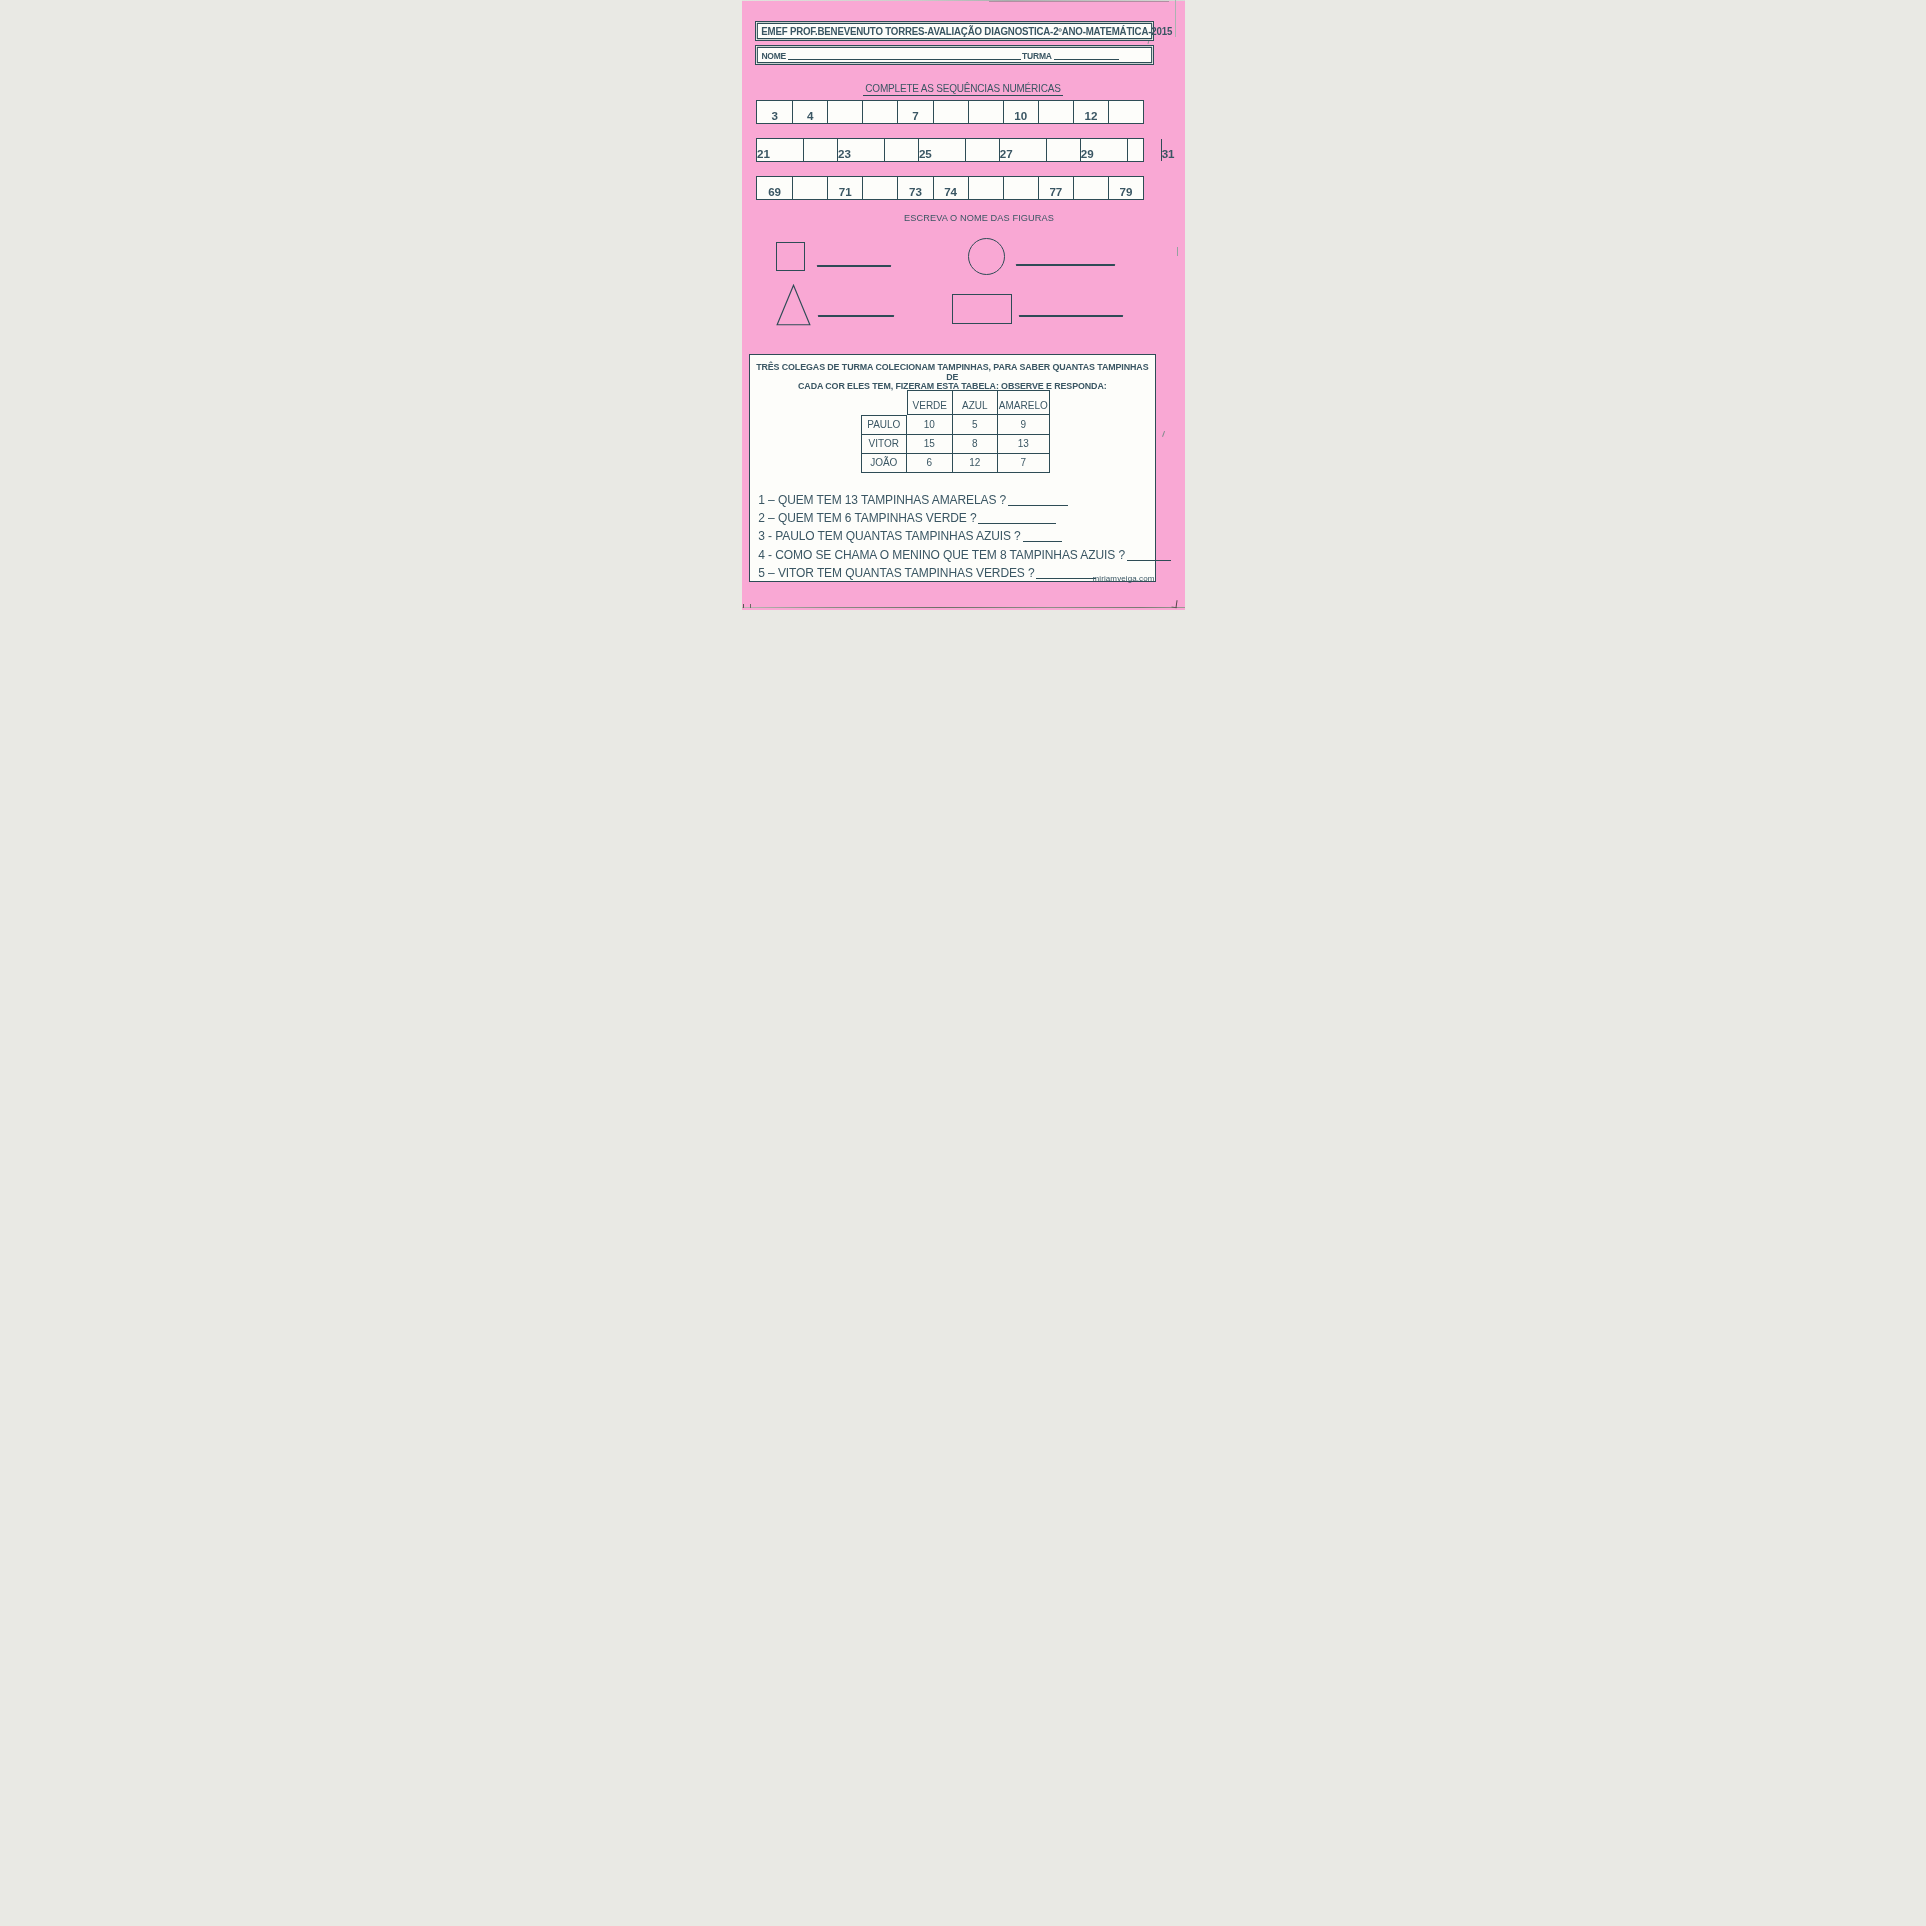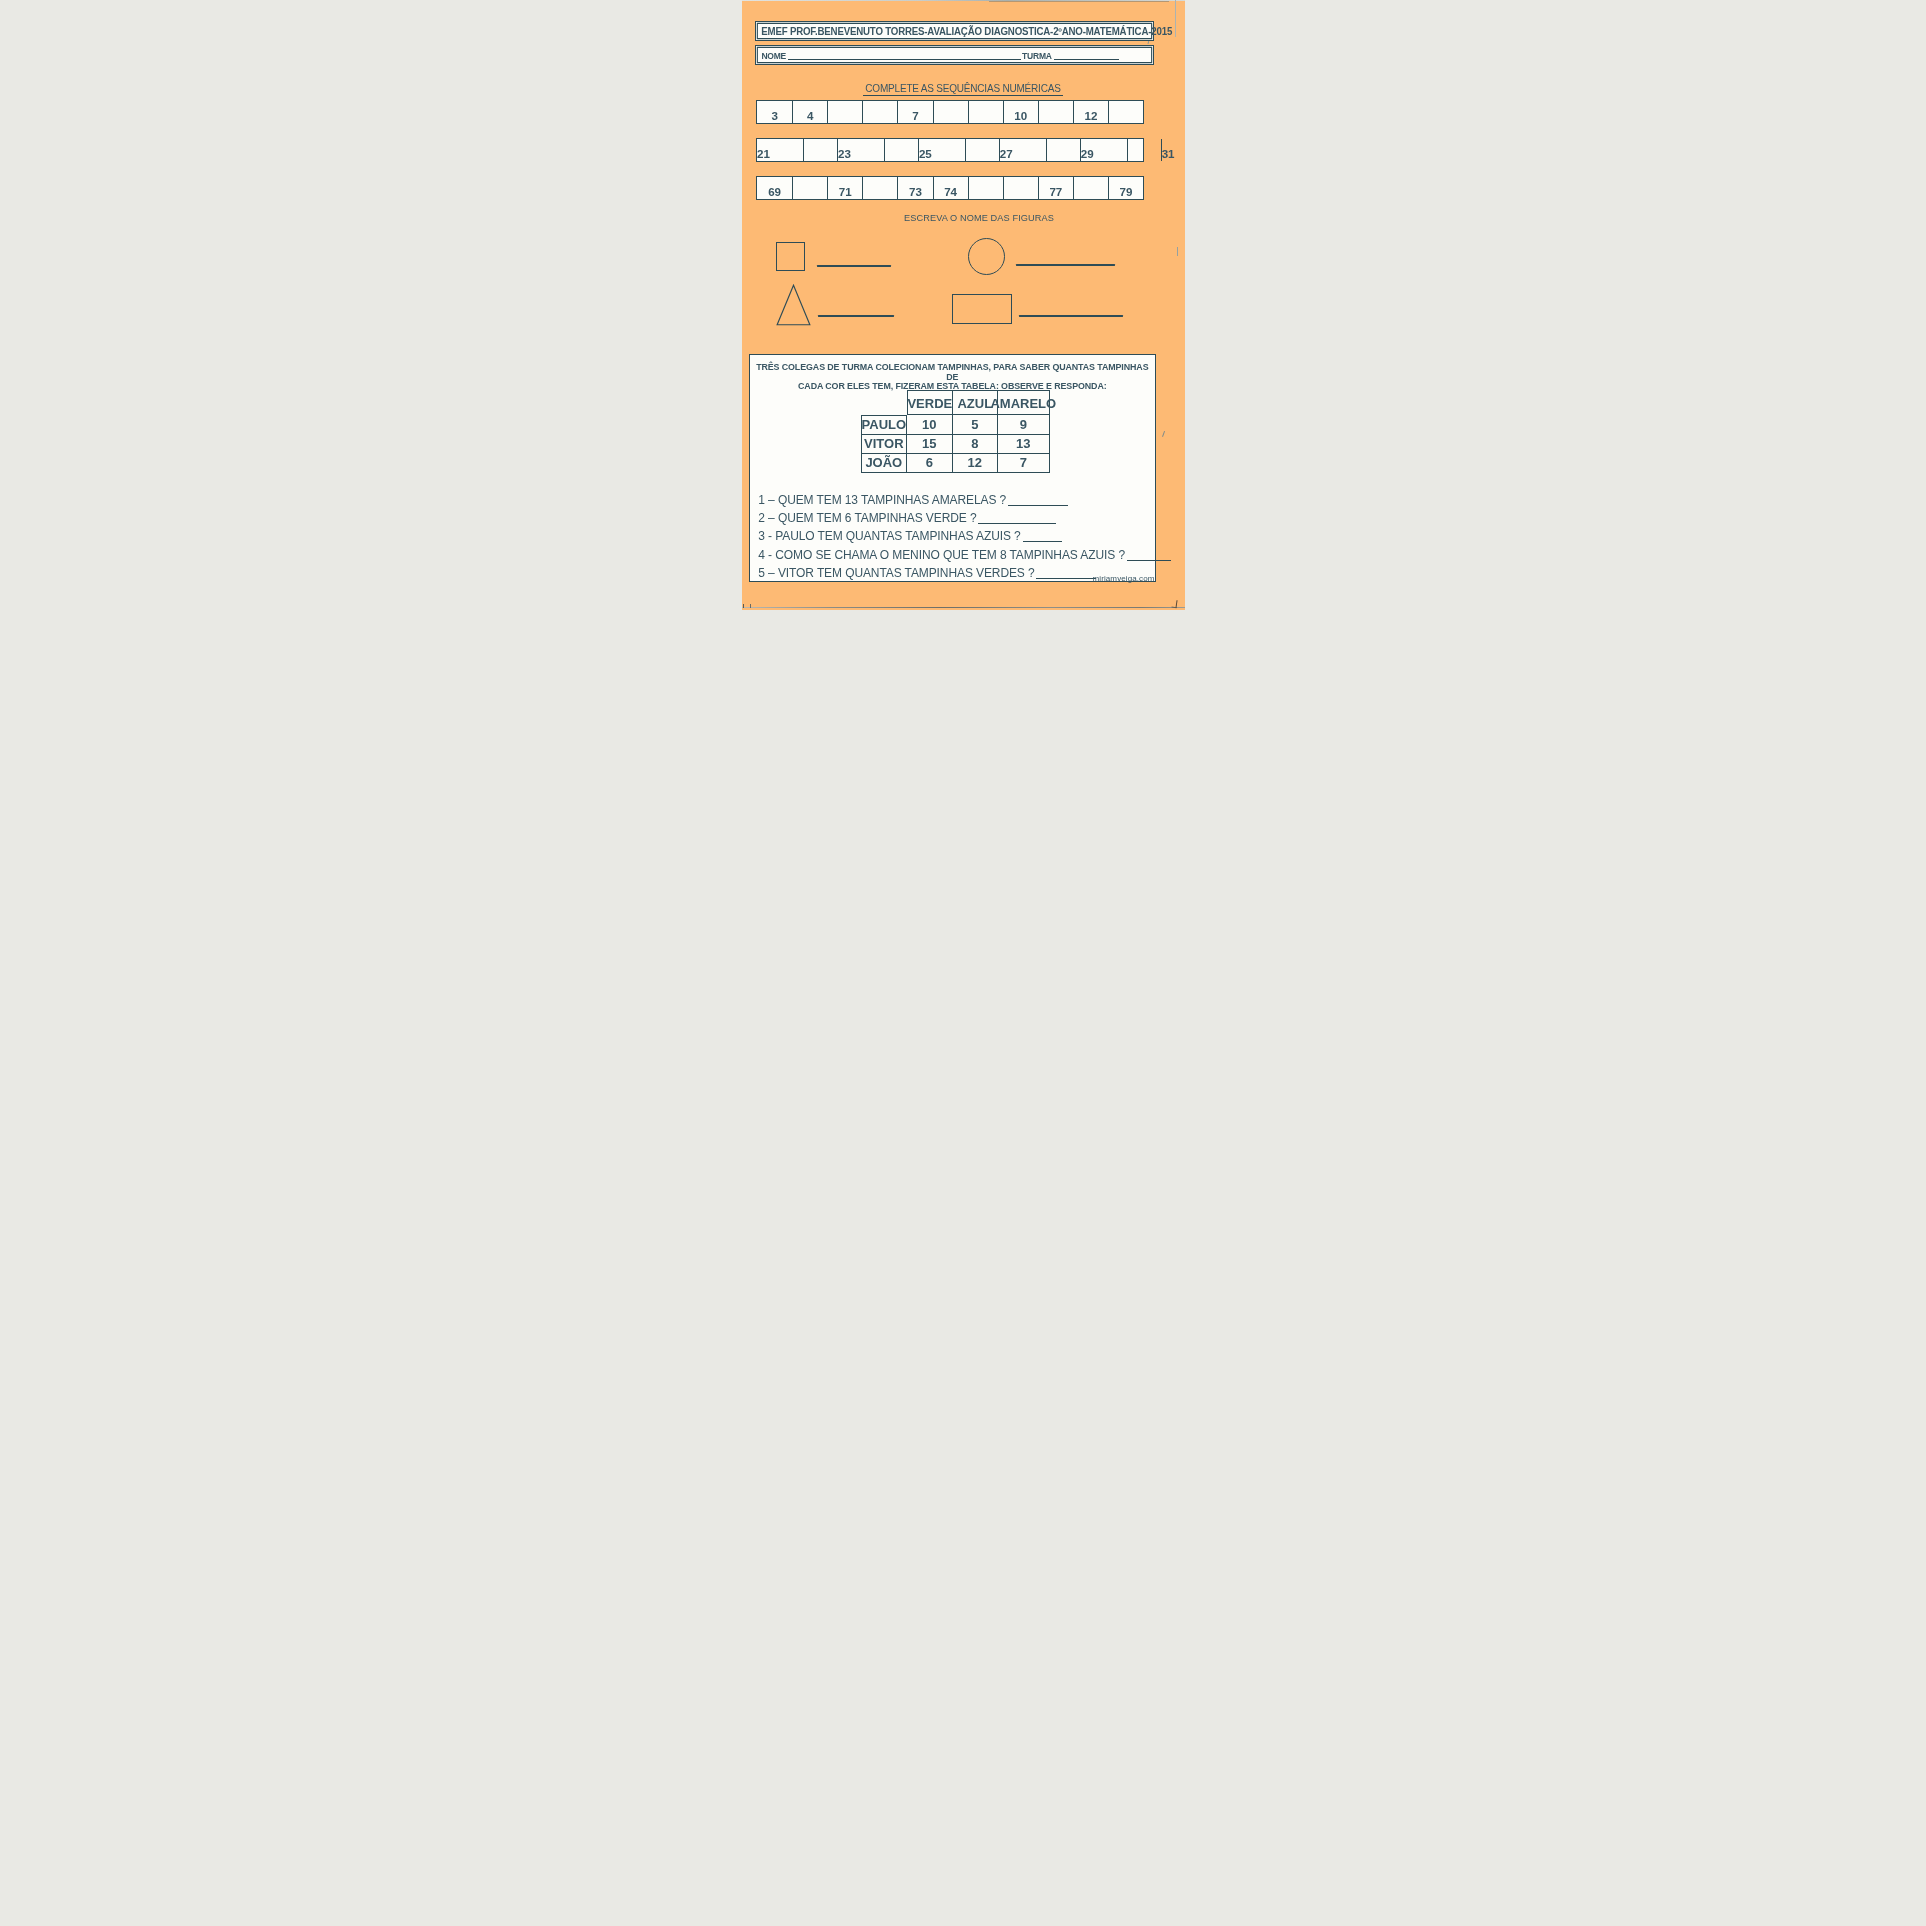--- a/index.html
+++ b/index.html
@@ -3,21 +3,21 @@
 <meta charset="utf-8">
 <style>
   * { box-sizing: border-box; margin: 0; padding: 0; }
   html,body { background:#e9e9e4; }
   body { font-family: "Liberation Sans", sans-serif; }
 
   .page {
     position: relative;
     width: 443px; height: 610px;
     margin: 0 auto;
-    background: #fdba74;
+    background: #f9a8d4;
     color: #3a5663;
     overflow: hidden;
   }
 
   
   .dbox {
     position: absolute; left: 13.5px; width: 399px;
     border: 0.8px solid #2e4c56;
     box-shadow: inset 0 0 0 0.8px #fcfcf7, inset 0 0 0 1.9px #2e4c56;
     background: #fdfdfa;
@@ -71,21 +71,21 @@
 
   .big-box { position: absolute; left: 7.3px; top: 354px; width: 407px; height: 228px; border: 1.2px solid #2e4c56; background: #fdfdfa; }
   .box-head { position: absolute; top: 8px; left: 0; width: 100%; text-align: center; font-weight: 700; font-size: 8.9px; line-height: 9.6px; letter-spacing: -0.1px; }
 
   .caps-table {
     position: absolute; left: 111px; top: 35px;
     display: grid;
     grid-template-columns: 46px 46px 45px 52px;
     grid-template-rows: 25px 19.6px 19px 19.6px;
   }
-  .ct { display: flex; align-items: center; justify-content: center; font-weight: 700; font-size: 13px;
+  .ct { display: flex; align-items: center; justify-content: center; font-weight: 400; font-size: 10px;
         border-right: 1.2px solid #2e4c56; border-bottom: 1.2px solid #2e4c56; }
   .ct.corner { border: none; }
   .ct.h { align-items: flex-end; padding-bottom: 3.5px; border-top: 1.2px solid #2e4c56; }
   .ct.hfirst { border-left: 1.2px solid #2e4c56; }
   .ct.name { border-left: 1.2px solid #2e4c56; }
   .ct.ntop { border-top: 1.2px solid #2e4c56; }
 
   .q { position: absolute; left: 8.5px; white-space: nowrap; font-size: 12px; letter-spacing: -0.1px; }
   .q1 { top: 138px; } .q2 { top: 156px; } .q3 { top: 174px; } .q4 { top: 193px; } .q5 { top: 211px; }
   .blank { display: inline-block; border-bottom: 1.2px solid #2e4c56; height: 5.4px; vertical-align: -1.9px; margin-left: 1.9px; }

